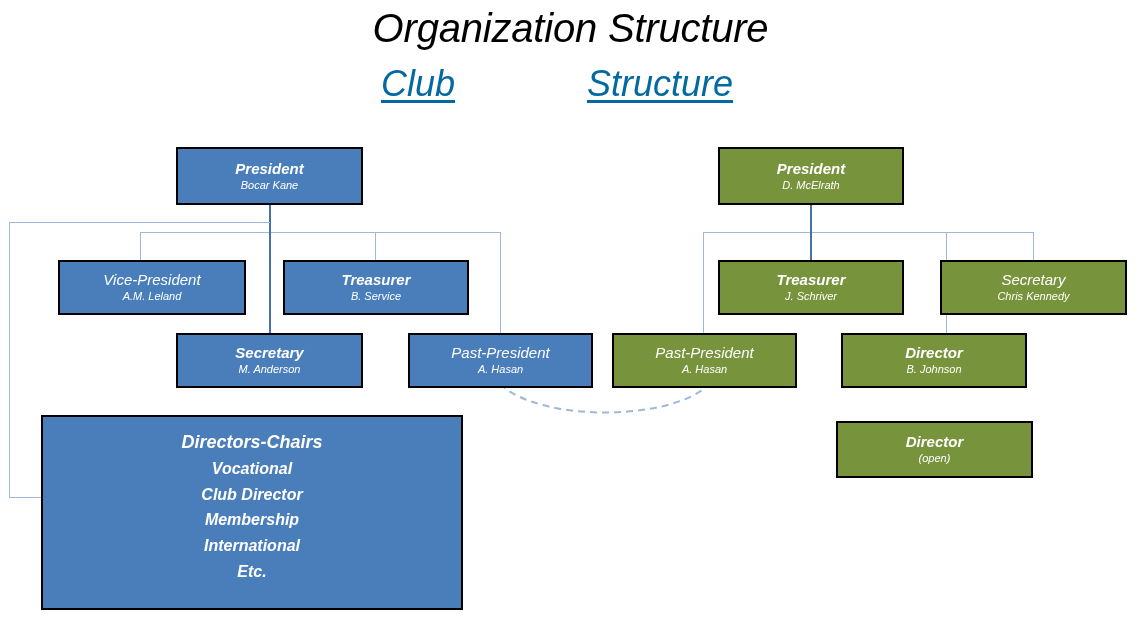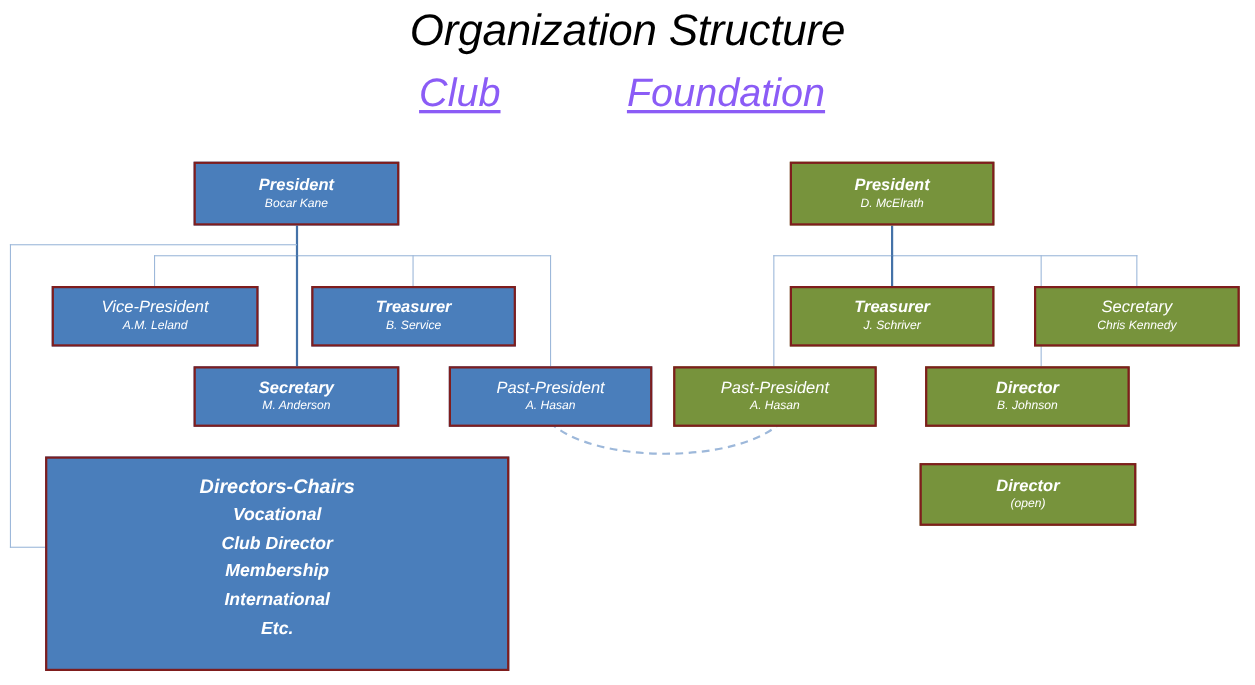--- a/index.html
+++ b/index.html
@@ -32,21 +32,21 @@
     line-height: 48px;
     color: #000000;
     font-weight: 400;
     letter-spacing: -0.2px;
   }
   .title-sub {
     position: absolute;
     top: 62px;
     font-size: 36px;
     line-height: 44px;
-    color: #8b5cf6;
+    color: #0369a1;
     font-weight: 400;
     text-decoration: underline;
     text-underline-offset: 4px;
     text-decoration-thickness: 3px;
     text-align: center;
   }
   #title-club   { left: 300px; width: 236px; }
   #title-found  { left: 530px; width: 260px; }
 
   
@@ -55,21 +55,21 @@
     background: #9DB8DA;
   }
   .line.h { height: 1px; }
   .line.v { width: 1px; }
   .line.dark { background: #4472A8; }
 
   
   .node {
     position: absolute;
     box-sizing: border-box;
-    border: 2px solid #7f1d1d;
+    border: 2px solid #000000;
     display: flex;
     flex-direction: column;
     align-items: center;
     justify-content: center;
     color: #ffffff;
     text-align: center;
     line-height: 1.26;
   }
   .node.blue  { background: #4A7EBB; }
   .node.green { background: #77933C; }
@@ -110,21 +110,21 @@
     pointer-events: none;
   }
 </style>
 </head>
 <body>
 
 <div id="canvas">
 
   <div class="title-main">Organization Structure</div>
   <div class="title-sub" id="title-club">Club</div>
-  <div class="title-sub" id="title-found">Foundation</div>
+  <div class="title-sub" id="title-found">Structure</div>
 
   <div class="line v dark" style="left:269px; top:205px; height:28px; width:2px;"></div>
 
   <div class="line h" style="left:9px; top:222px; width:261px;"></div>
   <div class="line v" style="left:9px; top:222px; height:276px;"></div>
   <div class="line h" style="left:9px; top:497px; width:33px;"></div>
 
   <div class="line h" style="left:140px; top:232px; width:361px;"></div>
   <div class="line v" style="left:140px; top:232px; height:28px;"></div>
   <div class="line v" style="left:375px; top:232px; height:28px;"></div>
@@ -141,21 +141,21 @@
 
   <svg class="arc" style="left:490px; top:382px; width:230px; height:38px;" viewBox="0 0 230 38">
     <path d="M 10 2 C 50 40, 180 40, 220 2" fill="none" stroke="#9DB8DA" stroke-width="2" stroke-dasharray="7,5"></path>
   </svg>
 
   <div class="node blue bold-role" style="left:176px; top:147px; width:187px; height:58px;">
     <span class="role">President</span>
     <span class="person">Bocar Kane</span>
   </div>
 
-  <div class="node blue reg-role" style="left:47px; top:260px; width:188px; height:55px;">
+  <div class="node blue reg-role" style="left:58px; top:260px; width:188px; height:55px;">
     <span class="role">Vice-President</span>
     <span class="person">A.M. Leland</span>
   </div>
 
   <div class="node blue bold-role" style="left:283px; top:260px; width:186px; height:55px;">
     <span class="role">Treasurer</span>
     <span class="person">B. Service</span>
   </div>
 
   <div class="node blue bold-role" style="left:176px; top:333px; width:187px; height:55px;">

